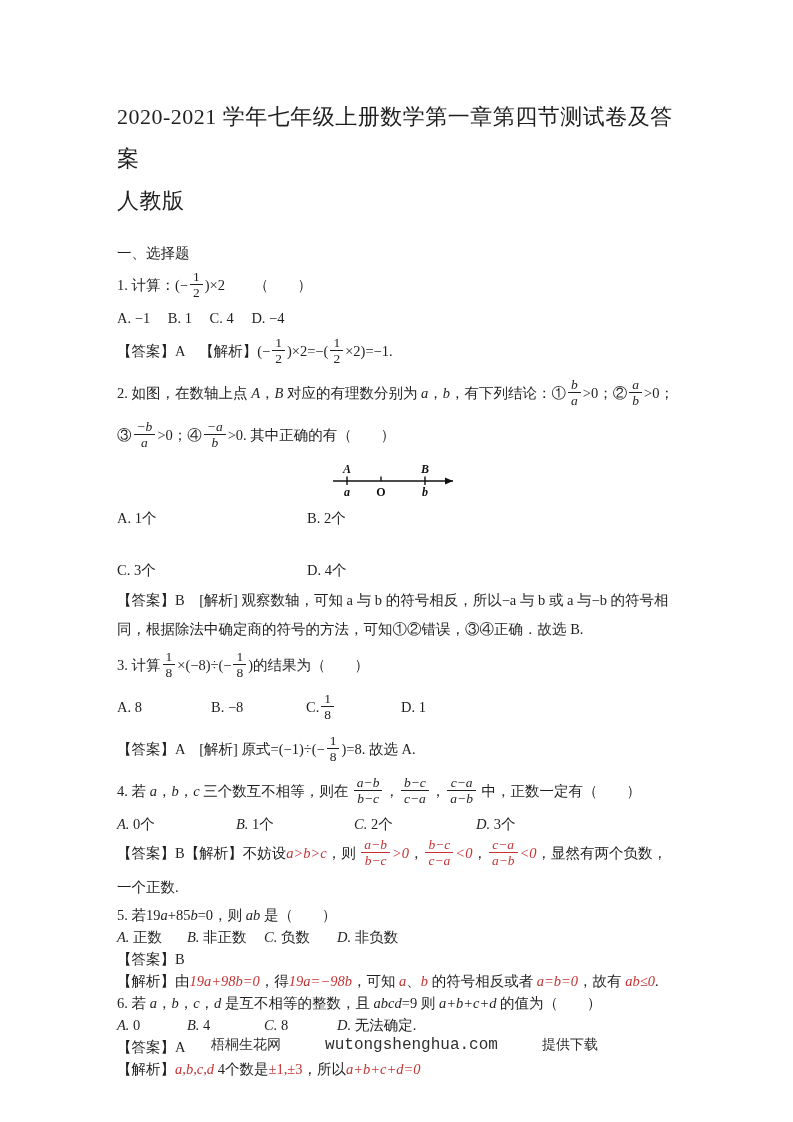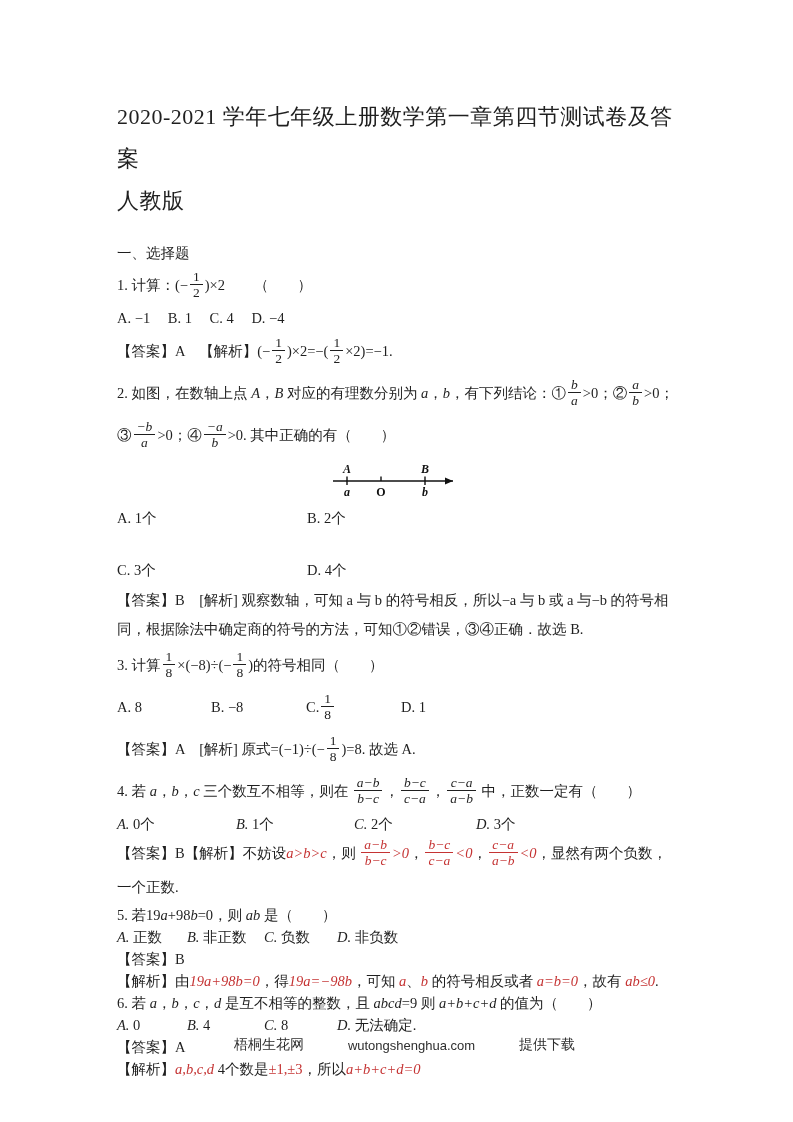--- a/index.html
+++ b/index.html
@@ -34,21 +34,21 @@
   .opts4c{display:grid;grid-template-columns:70px 77px 73px 1fr;line-height:22px;}
   .figure-wrap{text-align:center;margin:4px 0 2px 0;height:38px;}
   .figure-wrap svg{display:inline-block;}
   .nl-label{font-family:"Liberation Serif","DejaVu Serif",serif;font-style:italic;font-weight:bold;font-size:12px;fill:#111;}
   .nl-origin{font-family:"Liberation Serif","DejaVu Serif",serif;font-weight:bold;font-size:12px;fill:#111;}
   .footer{
     position:absolute;left:8px;top:1036px;width:100%;
     display:flex;justify-content:center;align-items:center;gap:44px;
     color:#2e2e2e;font-size:14px;
   }
-  .footer .domain{font-family:Liberation Sans, sans-serif;font-size:13px;}
+  .footer .domain{font-family:Liberation Mono, monospace;font-size:16px;}
 </style>
 </head>
 <body>
 
 <div class="page">
 
   <div class="title">
     <div>2020-2021 学年七年级上册数学第一章第四节测试卷及答案</div>
     <div>人教版</div>
   </div>
@@ -82,39 +82,39 @@
   </div>
 
   <div class="opts2">
     <div><span>A. 1个</span></div>
     <div><span>B. 2个</span></div>
     <div><span>C. 3个</span></div>
     <div><span>D. 4个</span></div>
   </div>
   <div class="q2ans"><span>【答案】B　[解析] 观察数轴，可知 a 与 b 的符号相反，所以−a 与 b 或 a 与−b 的符号相同，根据除法中确定商的符号的方法，可知①②错误，③④正确．故选 B.</span></div>
 
-  <div class="fline"><span>3. 计算</span><span class="frac"><span class="fnum">1</span><span class="fden">8</span></span><span>×(−8)÷(−</span><span class="frac"><span class="fnum">1</span><span class="fden">8</span></span><span>)的符号相同（　　）</span></div>
+  <div class="fline"><span>3. 计算</span><span class="frac"><span class="fnum">1</span><span class="fden">8</span></span><span>×(−8)÷(−</span><span class="frac"><span class="fnum">1</span><span class="fden">8</span></span><span>)的结果为（　　）</span></div>
   <div class="opts4a">
     <div><span>A. 8</span></div>
     <div><span>B. −8</span></div>
     <div><span>C.</span><span class="frac"><span class="fnum">1</span><span class="fden">8</span></span></div>
     <div><span>D. 1</span></div>
   </div>
   <div class="fline"><span>【答案】A　[解析] 原式=(−1)÷(−</span><span class="frac"><span class="fnum">1</span><span class="fden">8</span></span><span>)=8. 故选 A.</span></div>
 
   <div class="fline"><span>4. 若 </span><span class="it">a</span><span>，</span><span class="it">b</span><span>，</span><span class="it">c</span><span> 三个数互不相等，则在 </span><span class="frac it"><span class="fnum">a−b</span><span class="fden">b−c</span></span><span>，</span><span class="frac it"><span class="fnum">b−c</span><span class="fden">c−a</span></span><span>，</span><span class="frac it"><span class="fnum">c−a</span><span class="fden">a−b</span></span><span> 中，正数一定有（　　）</span></div>
   <div class="opts4b">
     <div><span class="it">A.</span><span> 0个</span></div>
     <div><span class="it">B.</span><span> 1个</span></div>
     <div><span class="it">C.</span><span> 2个</span></div>
     <div><span class="it">D.</span><span> 3个</span></div>
   </div>
   <div class="q4ans"><span>【答案】B【解析】不妨设</span><span class="red it">a&gt;b&gt;c</span><span>，则 </span><span class="frac red it"><span class="fnum">a−b</span><span class="fden">b−c</span></span><span class="red it">&gt;0</span><span>，</span><span class="frac red it"><span class="fnum">b−c</span><span class="fden">c−a</span></span><span class="red it">&lt;0</span><span>，</span><span class="frac red it"><span class="fnum">c−a</span><span class="fden">a−b</span></span><span class="red it">&lt;0</span><span>，显然有两个负数，一个正数.</span></div>
 
-  <div class="tline"><span>5. 若19</span><span class="it">a</span><span>+98</span><span class="it">b</span><span>=0，则 </span><span class="it">ab</span><span> 是（　　）</span></div>
+  <div class="tline"><span>5. 若19</span><span class="it">a</span><span>+85</span><span class="it">b</span><span>=0，则 </span><span class="it">ab</span><span> 是（　　）</span></div>
   <div class="opts4c">
     <div><span class="it">A.</span><span> 正数</span></div>
     <div><span class="it">B.</span><span> 非正数</span></div>
     <div><span class="it">C.</span><span> 负数</span></div>
     <div><span class="it">D.</span><span> 非负数</span></div>
   </div>
   <div class="tline"><span>【答案】B</span></div>
   <div class="tline"><span>【解析】由</span><span class="red it">19a+98b=0</span><span>，得</span><span class="red it">19a=−98b</span><span>，可知 </span><span class="red it">a</span><span>、</span><span class="red it">b</span><span> 的符号相反或者 </span><span class="red it">a=b=0</span><span>，故有 </span><span class="red it">ab≤0</span><span>.</span></div>
 
   <div class="tline"><span>6. 若 </span><span class="it">a</span><span>，</span><span class="it">b</span><span>，</span><span class="it">c</span><span>，</span><span class="it">d</span><span> 是互不相等的整数，且 </span><span class="it">abcd</span><span>=9 则 </span><span class="it">a+b+c+d</span><span> 的值为（　　）</span></div>

